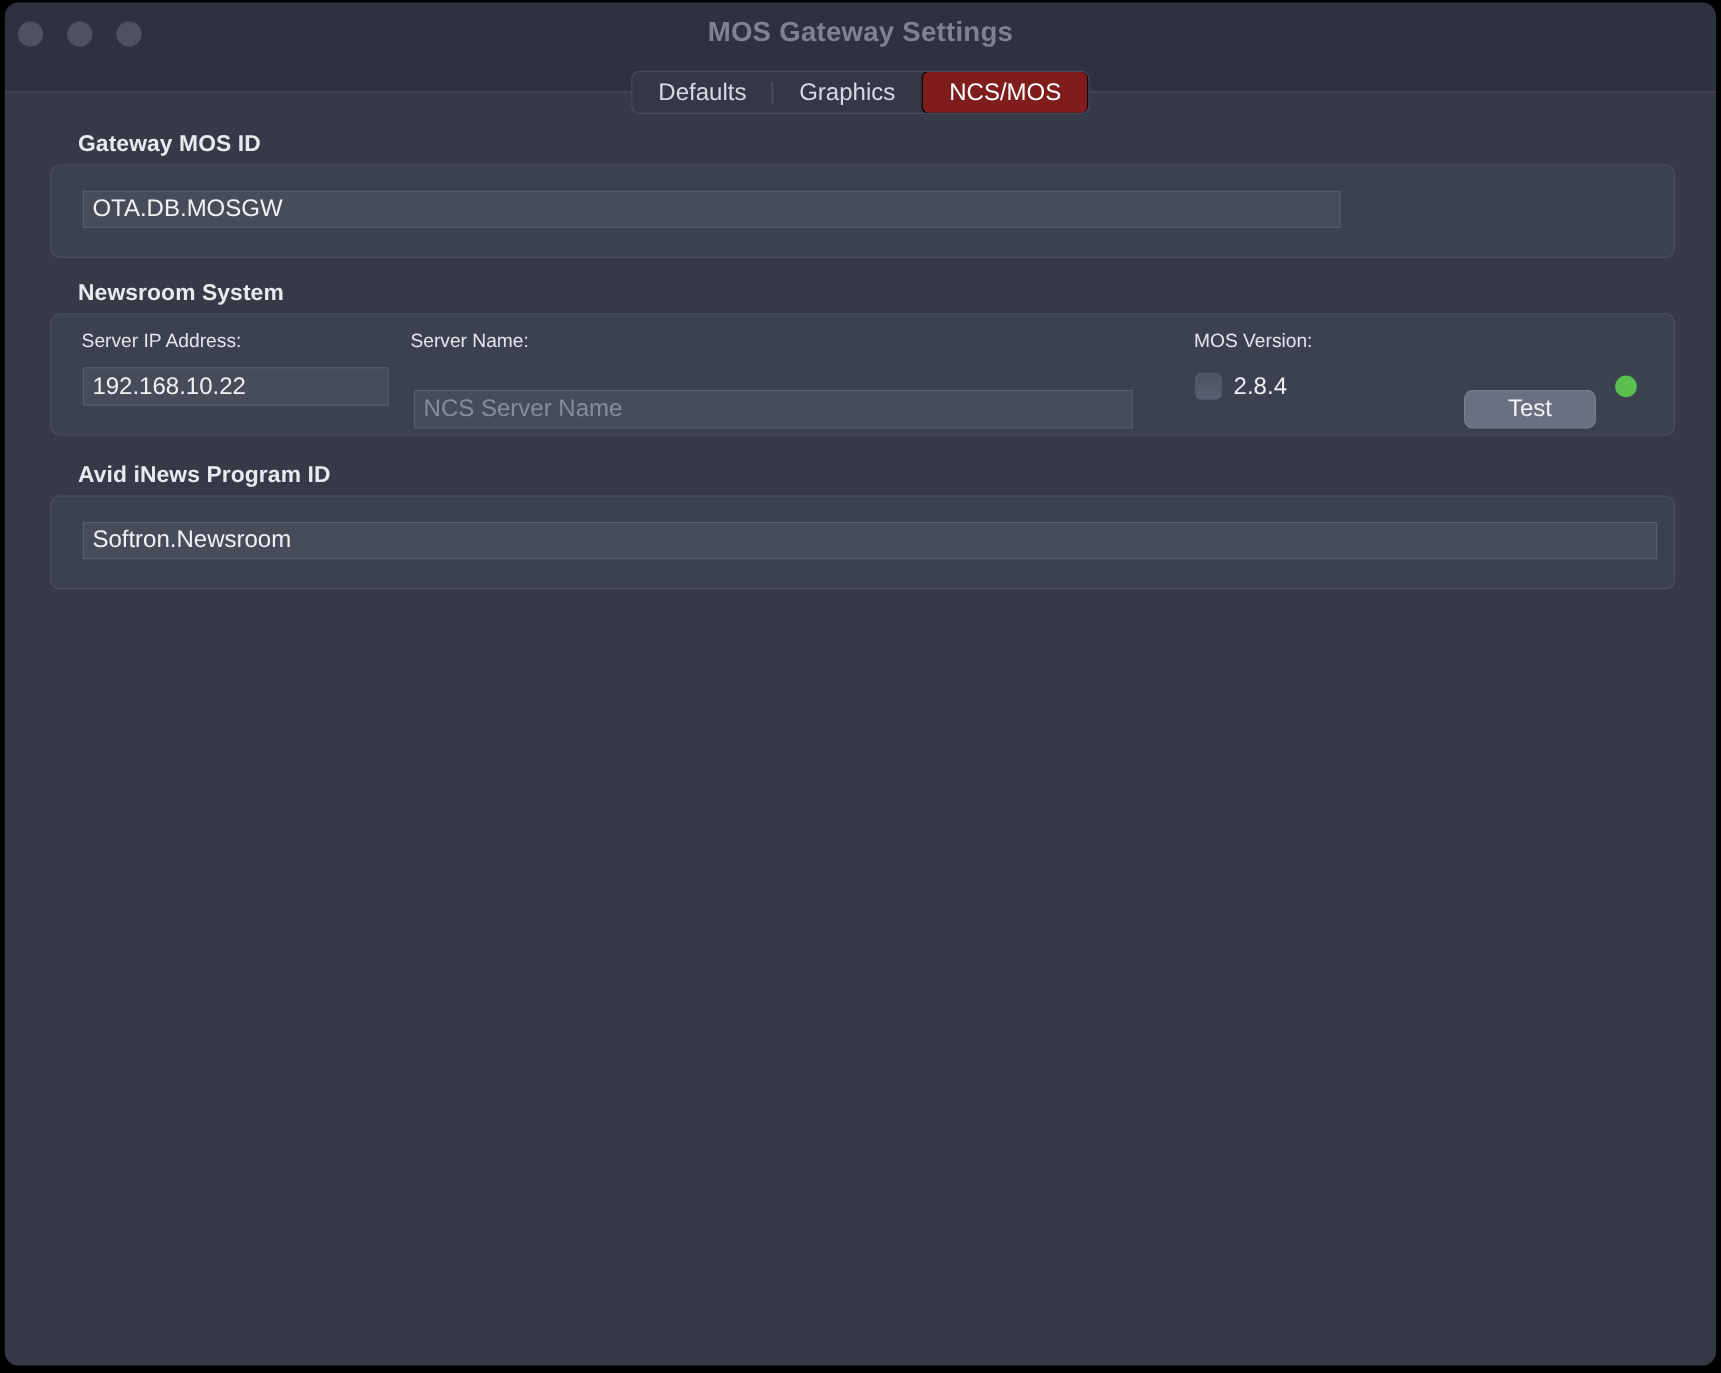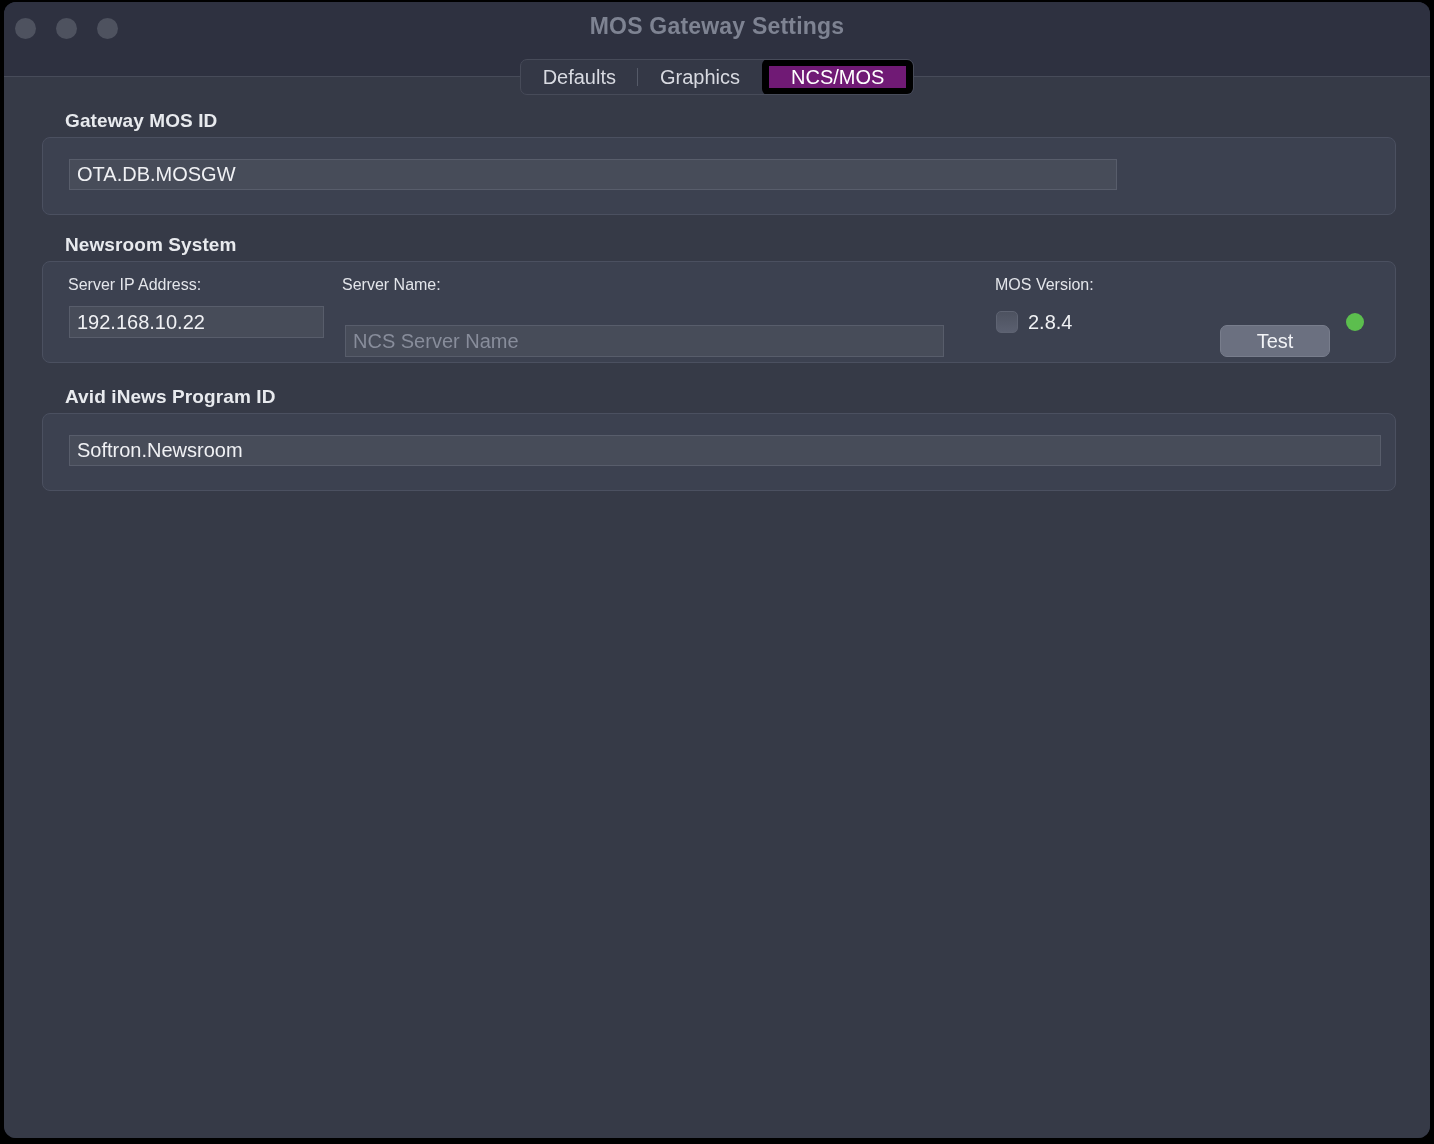--- a/index.html
+++ b/index.html
@@ -96,25 +96,25 @@
   .tab.divider-after::after {
     content: "";
     position: absolute;
     right: 0;
     top: 8px;
     bottom: 8px;
     width: 1px;
     background: #555a68;
   }
   .tab.active {
-    background: #701a75;
+    background: #7f1d1d;
     color: #ffffff;
     border-radius: 6px;
     margin: -1px 0;
-    border: 7px solid #000000;
+    border: 1px solid #000000;
     box-sizing: border-box;
   }
 
   
   .content {
     position: absolute;
     left: 0;
     top: 74px;
     width: 100%;
     bottom: 0;

